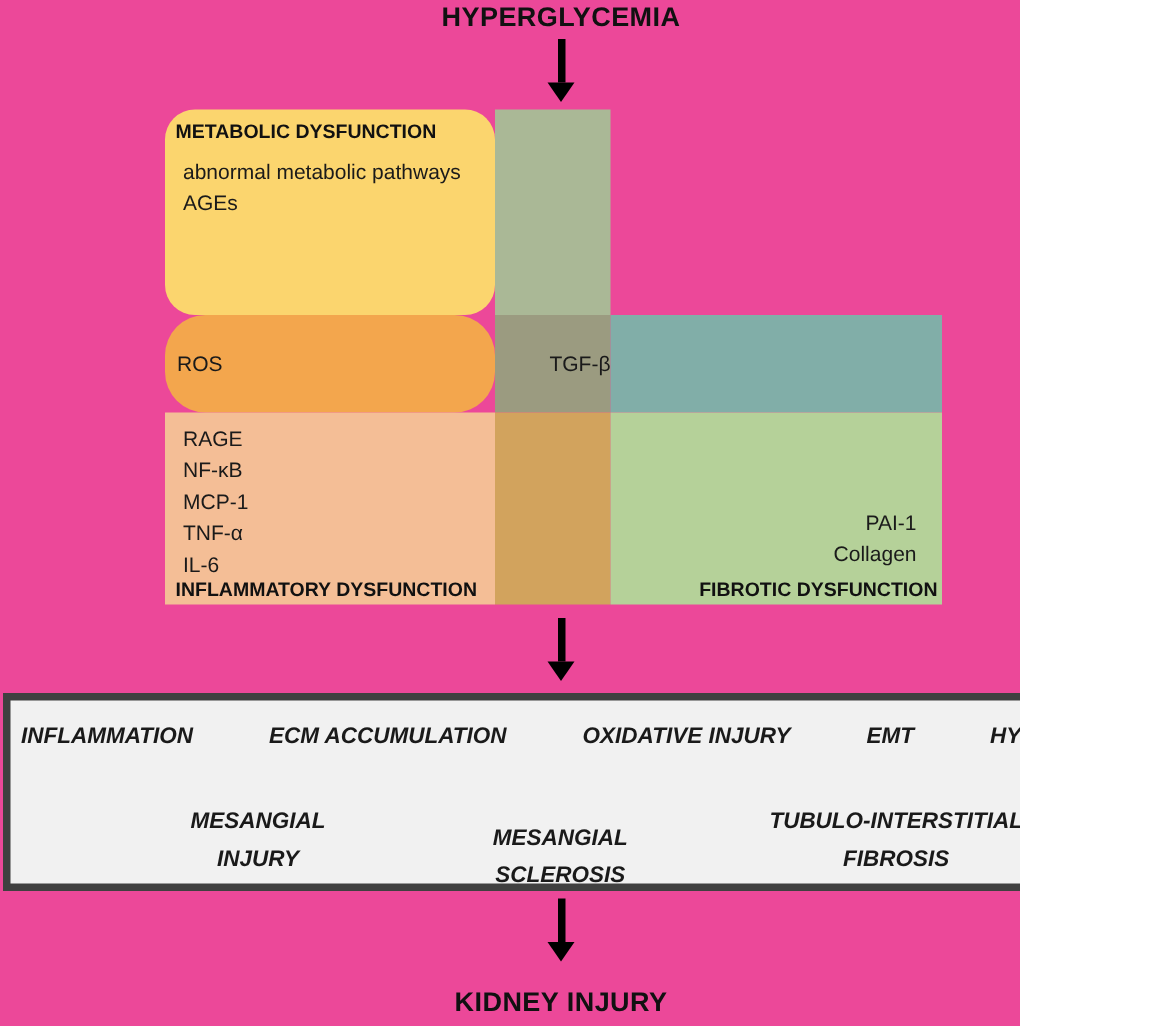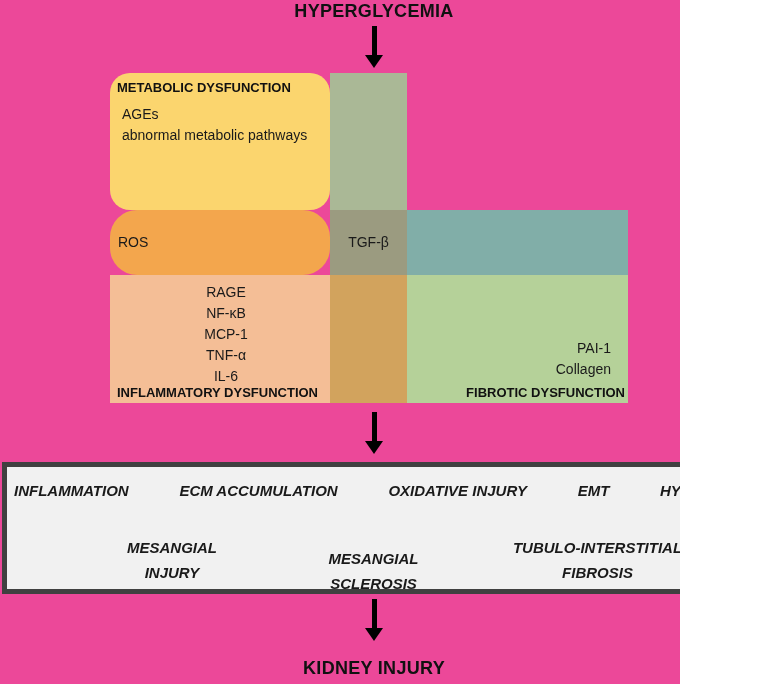--- a/index.html
+++ b/index.html
@@ -23,23 +23,23 @@
   .arrow1 { left:365px; top:26px; }
   .arrow2 { left:365px; top:412px; }
   .arrow3 { left:365px; top:599px; }
 
   
   .cell { position:absolute; box-sizing:border-box; }
   .c-metabolic    { left:110px; top:73px;  width:220px; height:137px;border-radius:20px; }
   .c-midtop       { left:330px; top:73px;  width:77px;  height:137px; }
   .c-hemodynamic  { left:407px; top:73px;  width:221px; height:137px; }
   .c-ros          { left:110px; top:210px; width:220px; height:65px; display:flex; align-items:center;border-radius:27px; }
-  .c-tgf          { left:330px; top:210px; width:77px;  height:65px; display:flex; align-items:center; justify-content:center; }
+  .c-tgf          { left:330px; top:210px; width:77px;  height:65px; display:flex; align-items:center; justify-content:flex-end; }
   .c-teal         { left:407px; top:210px; width:221px; height:65px; }
-  .c-inflammatory { left:110px; top:275px; width:220px; height:128px;text-align:center; }
+  .c-inflammatory { left:110px; top:275px; width:220px; height:128px; }
   .c-midbottom    { left:330px; top:275px; width:77px;  height:128px; }
   .c-fibrotic     { left:407px; top:275px; width:221px; height:128px; }
 
   .qheader { font-weight:bold; font-size:13px; color:#111; }
   .c-metabolic .qheader { margin:7px 0 0 7px; }
   .c-hemodynamic { text-align:right; }
   .c-hemodynamic .qheader { margin:7px 3px 0 0; }
   .qitems { font-size:14px; line-height:21px; }
   .c-metabolic .qitems { margin:9px 0 0 12px; }
   .c-hemodynamic .qitems { margin:9px 17px 0 0; }
@@ -74,22 +74,22 @@
   <div class="title">HYPERGLYCEMIA</div>
 
   <div class="arrow arrow1">
     <div class="shaft"></div>
     <div class="head"></div>
   </div>
 
   <div class="cell c-metabolic" style="background: rgb(251, 213, 110);">
     <div class="qheader">METABOLIC DYSFUNCTION</div>
     <div class="qitems">
+      <div>abnormal metabolic pathways</div>
       <div>AGEs</div>
-      <div>abnormal metabolic pathways</div>
     </div>
   </div>
 
   <div class="cell c-midtop" style="background: rgb(170, 184, 150);"></div>
 
 
   <div class="cell c-ros" style="background: rgb(243, 166, 77);">
     <div class="qitems">ROS</div>
   </div>
 

